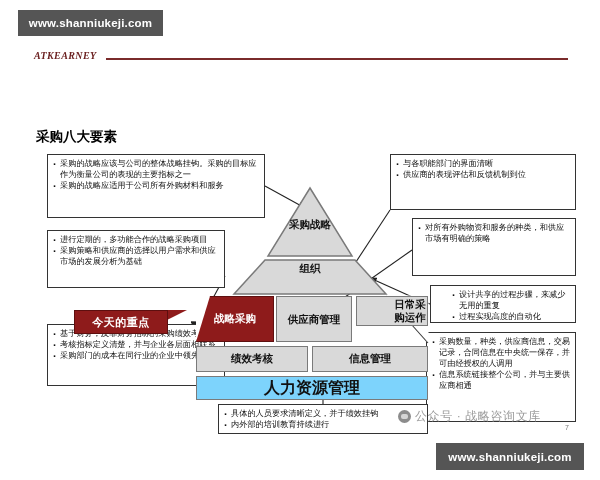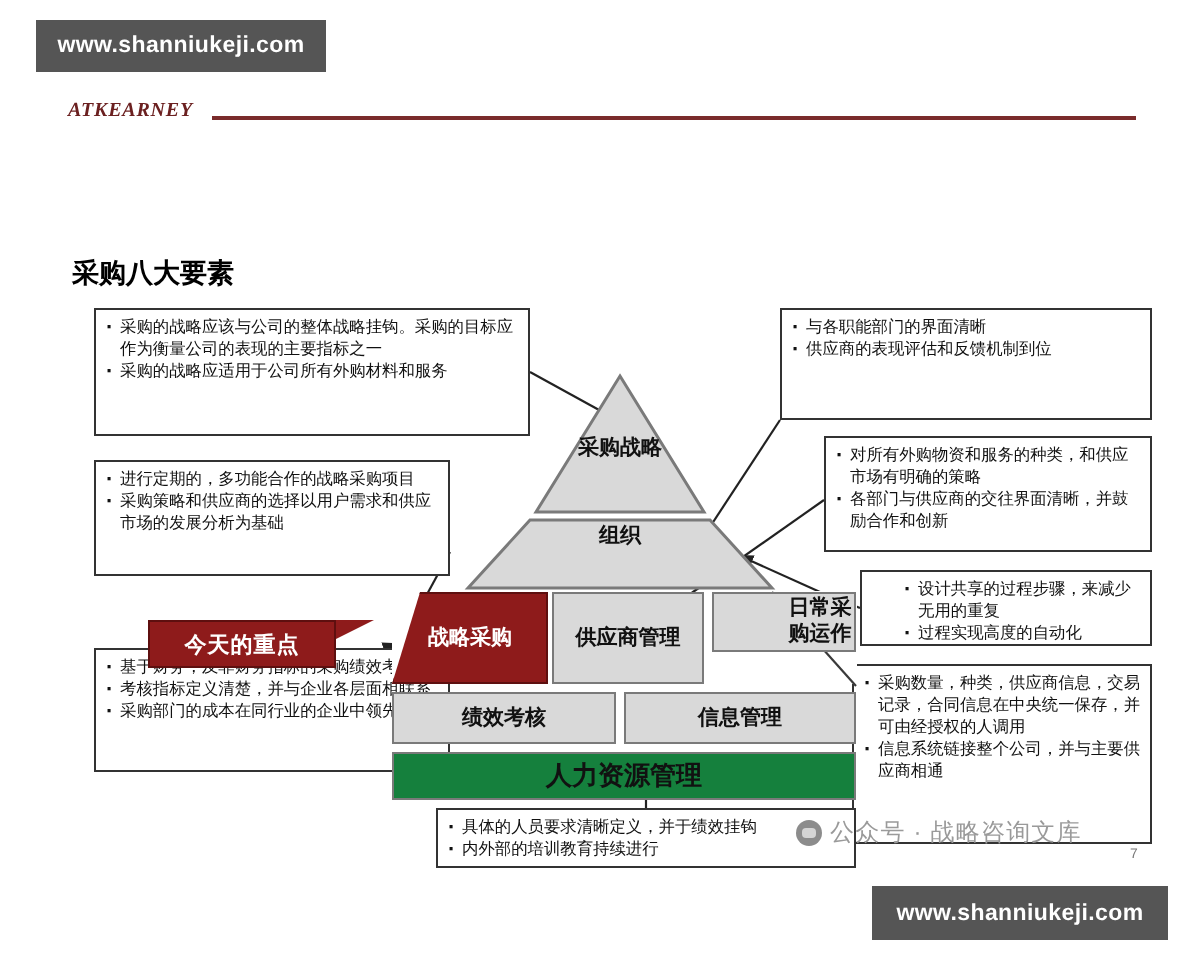--- a/index.html
+++ b/index.html
@@ -251,26 +251,26 @@
   #tier4-info { left: 122px; top: 200px; width: 116px; height: 26px; }
 
   
   #tier5-hr {
     position: absolute;
     left: 6px;
     top: 230px;
     width: 232px;
     height: 24px;
     border: 1.5px solid #7a7a7a;
-    background: #15803d;
+    background: #7dd3fc;
     box-sizing: border-box;
     display: flex;
     align-items: center;
     justify-content: center;
-    font-size: 13px;
+    font-size: 16px;
     font-weight: 700;
     color: #111;
   }
 
   
   .arrows {
     position: absolute;
     left: 0; top: 0;
     width: 556px; height: 290px;
     pointer-events: none;
@@ -383,21 +383,20 @@
     <div class="cbox" id="box-org">
       <ul>
         <li>与各职能部门的界面清晰</li>
         <li>供应商的表现评估和反馈机制到位</li>
       </ul>
     </div>
 
     <div class="cbox" id="box-sourcing">
       <ul>
         <li>对所有外购物资和服务的种类，和供应市场有明确的策略</li>
-        <li>各部门与供应商的交往界面清晰，并鼓励合作和创新</li>
       </ul>
     </div>
 
     <div class="cbox" id="box-daily">
       <ul>
         <li>设计共享的过程步骤，来减少无用的重复</li>
         <li>过程实现高度的自动化</li>
       </ul>
     </div>
 

